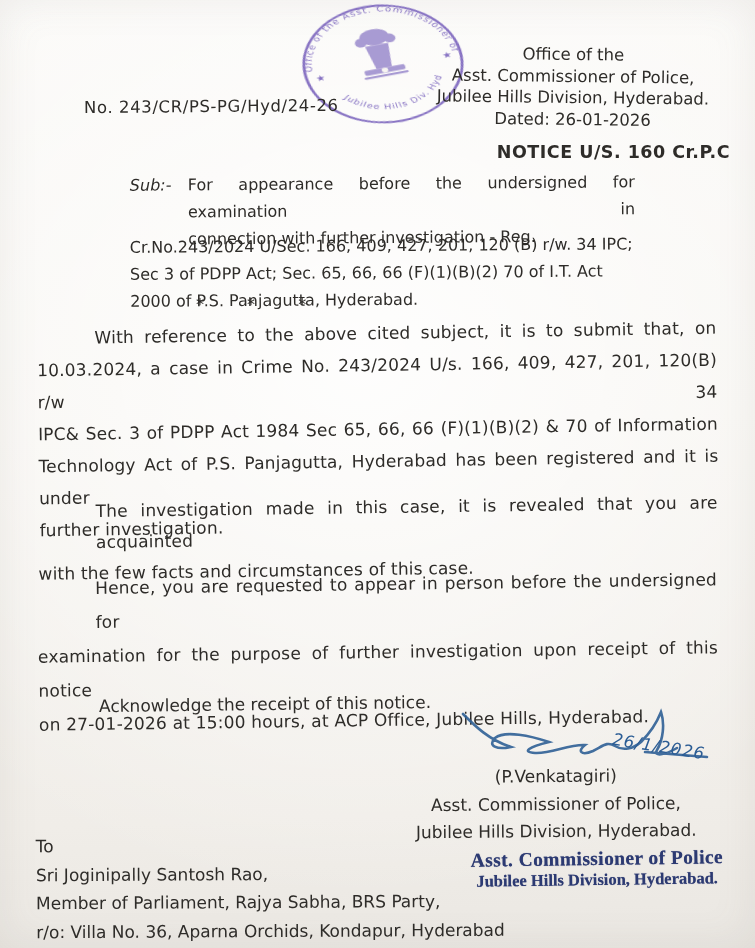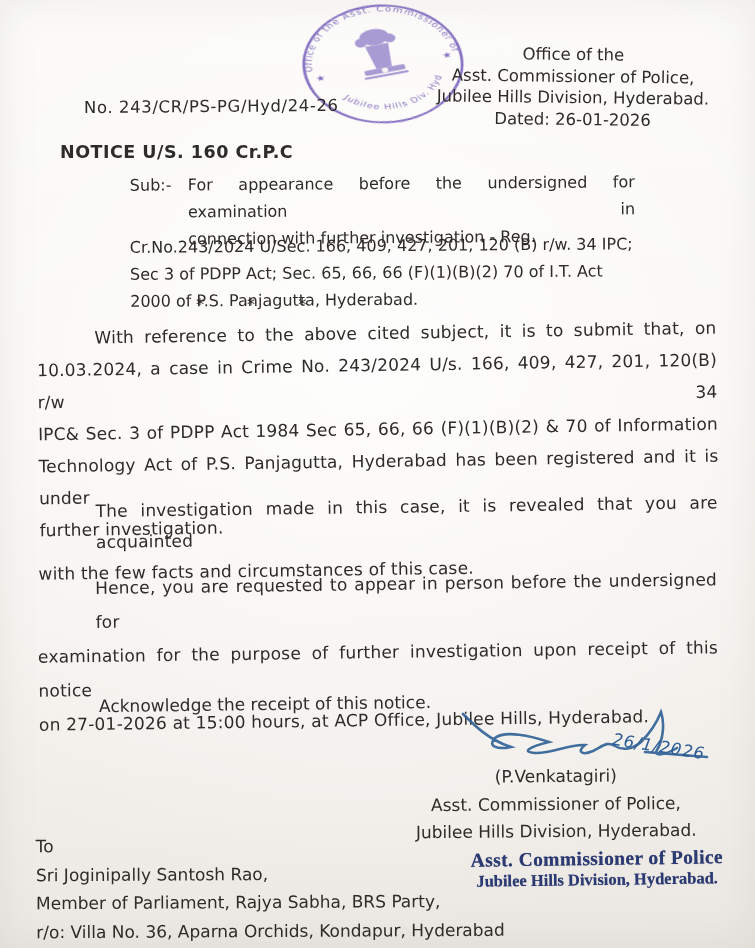--- a/index.html
+++ b/index.html
@@ -20,24 +20,24 @@
   .abs{position:absolute;}
   .line{display:block;white-space:nowrap;}
   .jline{white-space:normal;text-align:justify;text-align-last:justify;}
   .body-text{font-size:17px;letter-spacing:.2px;}
   
   .refno{left:84px;top:97px;font-size:16.5px;letter-spacing:.6px;transform:rotate(-.5deg);}
   .hdr{left:425px;top:44px;width:296px;text-align:center;font-size:16.5px;line-height:21.5px;transform:rotate(.7deg);}
   
   .seal{left:299px;top:2px;}
   
-  .title{left:60px;top:142px;width:670px;text-align:left;font-weight:bold;font-size:17.5px;letter-spacing:.5px;}
+  .title{left:60px;top:142px;width:670px;text-align:right;font-weight:bold;font-size:17.5px;letter-spacing:.5px;}
   
   .lblrow{display:flex;font-size:16px;line-height:27px;}
-  .lblrow .lbl{width:58px;flex:0 0 58px;}
+  .lblrow .lbl{width:58px;flex:0 0 58px;font-style:italic;}
   .lblrow .cnt{flex:1;}
   .subrow{left:130px;top:170px;width:505px;transform:rotate(-.4deg);}
   .refrow{left:130px;top:232px;width:520px;transform:rotate(-.4deg);font-style:italic;font-style:normal;}
   .stars{left:196px;top:295px;font-size:16px;word-spacing:34px;letter-spacing:2px;}
   
   .para{width:680px;line-height:32px;}
   .p1{left:38px;top:317px;transform:rotate(-.9deg);}
   .p2{left:38px;top:492px;line-height:31px;transform:rotate(-.8deg);}
   .p3{left:38px;top:567px;line-height:34px;transform:rotate(-.8deg);}
   .indent{padding-left:58px;}

